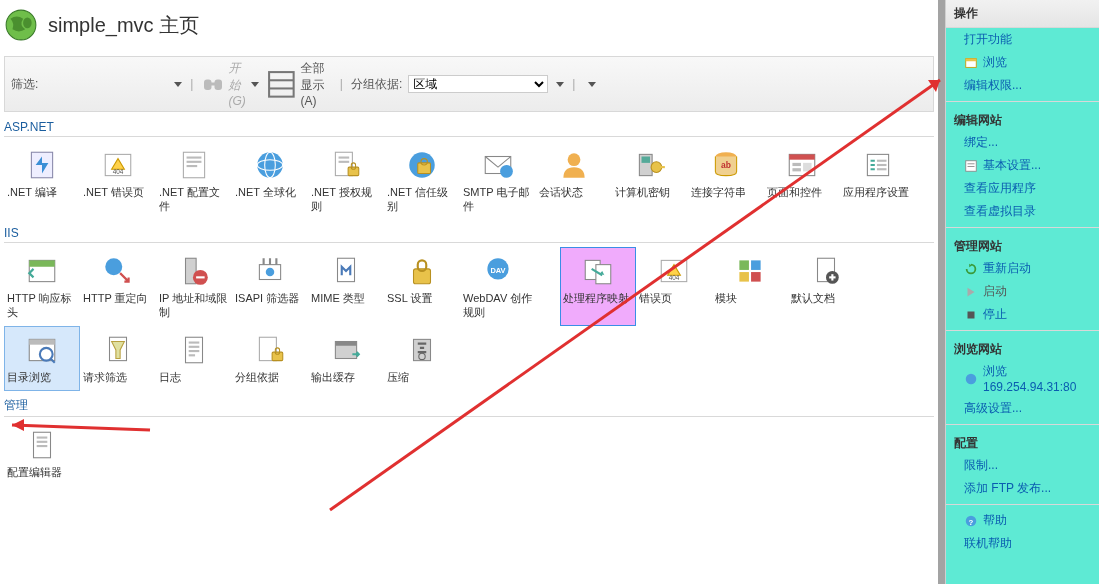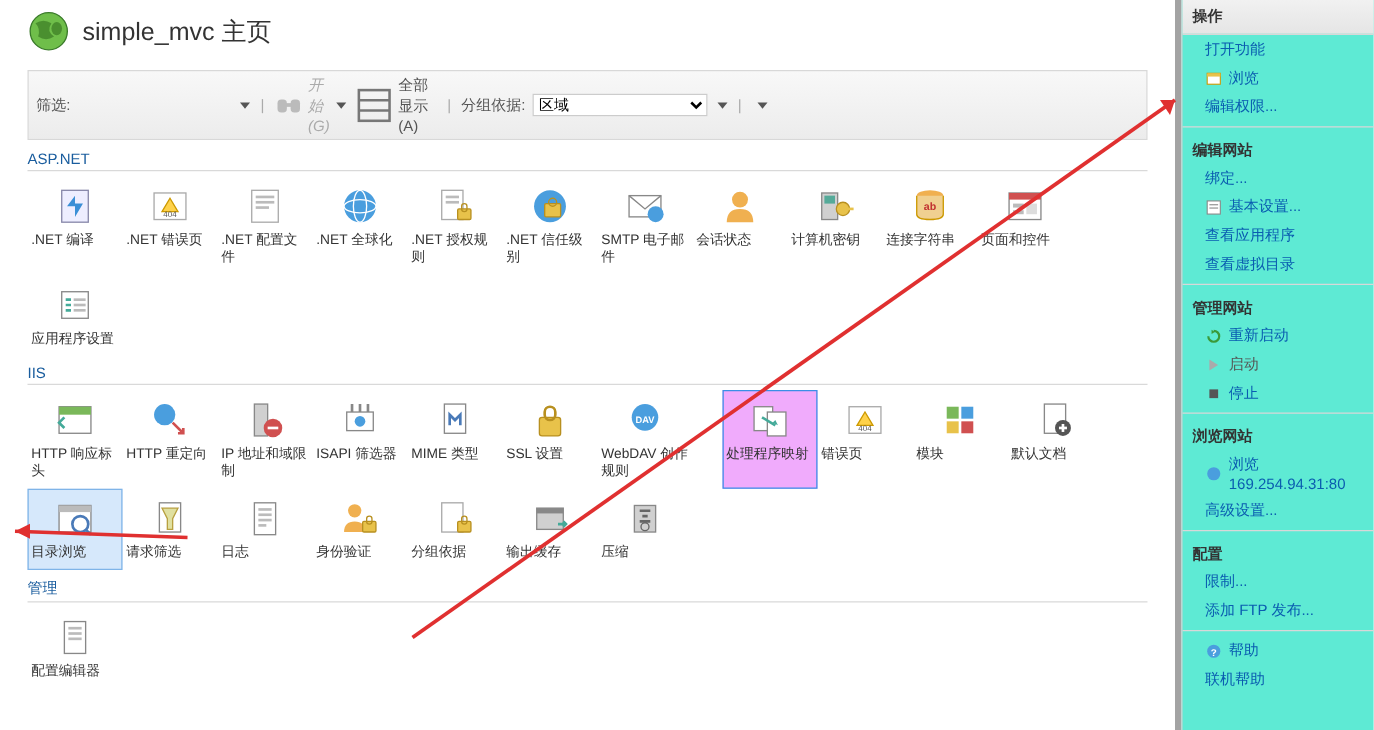--- a/index.html
+++ b/index.html
@@ -1,18 +1,18 @@
 <!DOCTYPE html>
 <html><head>
 <meta charset="utf-8">
 <style>
 * { box-sizing: border-box; margin: 0; padding: 0; }
 body { font-family: "Microsoft YaHei", "Segoe UI", Tahoma, sans-serif; font-size: 12px; background: #fff; color: #333; width: 1099px; height: 584px; overflow: hidden; position: relative; }
 .main-area { display: flex; height: 584px; }
-.content { flex: 1; padding: 8px 22px; overflow: auto; border-right: 5px solid #a3a3a3; }
+.content { flex: 1; padding: 8px 4px; overflow: auto; border-right: 7px solid #a3a3a3; }
 .title-row { display: flex; align-items: center; margin-bottom: 14px; }
 .title-icon { width: 34px; height: 34px; margin-right: 10px; }
 .page-title { font-size: 20px; font-weight: normal; color: #333; }
 .toolbar { display: flex; align-items: center; gap: 6px; background: linear-gradient(#f8f8f8,#ececec); border: 1px solid #d8d8d8; padding: 3px 6px; font-size: 12px; color: #555; margin-bottom: 8px; }
 .toolbar .filter-label { margin-right: 2px; }
 .toolbar input.filter-input { width: 120px; border: none; background: transparent; font-size: 12px; }
 .toolbar .dd { width: 0; height: 0; border-left: 4px solid transparent; border-right: 4px solid transparent; border-top: 5px solid #555; display:inline-block; margin-left:2px; }
 .toolbar .sep { color: #aaa; margin: 0 2px; }
 .toolbar .tb-item { display:inline-flex; align-items:center; gap:3px; cursor:pointer; color:#555; }
 .toolbar .tb-item.disabled { color:#aaa; cursor:default;font-style:italic; }
@@ -305,29 +305,20 @@
             <rect x="8" y="4" width="16" height="24" fill="#fff" stroke="#888"></rect>
             <rect x="11" y="8" width="10" height="2" fill="#bbb"></rect>
             <rect x="11" y="12" width="10" height="2" fill="#bbb"></rect>
             <rect x="11" y="16" width="10" height="2" fill="#bbb"></rect>
             <rect x="11" y="20" width="6" height="2" fill="#bbb"></rect>
           </svg>
           <div class="flabel">日志</div>
         </div>
       <div class="feature">
           <svg class="ficon" viewBox="0 0 32 32">
-            <circle cx="12" cy="10" r="5" fill="#f0b050"></circle>
-            <path d="M4 26 Q4 18 12 18 Q20 18 20 26 Z" fill="#f0b050"></path>
-            <rect x="18" y="18" width="10" height="8" rx="1" fill="#e8c24a" stroke="#b89020"></rect>
-            <rect x="21" y="14" width="4" height="6" rx="2" fill="none" stroke="#b89020"></rect>
-          </svg>
-          <div class="flabel">身份验证</div>
-        </div>
-      <div class="feature">
-          <svg class="ficon" viewBox="0 0 32 32">
             <rect x="6" y="4" width="16" height="22" fill="#fff" stroke="#aaa"></rect>
             <rect x="18" y="18" width="10" height="8" rx="1" fill="#e8c24a" stroke="#b89020"></rect>
             <rect x="21" y="14" width="4" height="6" rx="2" fill="none" stroke="#b89020"></rect>
           </svg>
           <div class="flabel">分组依据</div>
         </div>
       <div class="feature">
           <svg class="ficon" viewBox="0 0 32 32">
             <rect x="6" y="8" width="20" height="16" fill="#d0d0d0" stroke="#888"></rect>
             <rect x="6" y="8" width="20" height="4" fill="#888"></rect>

